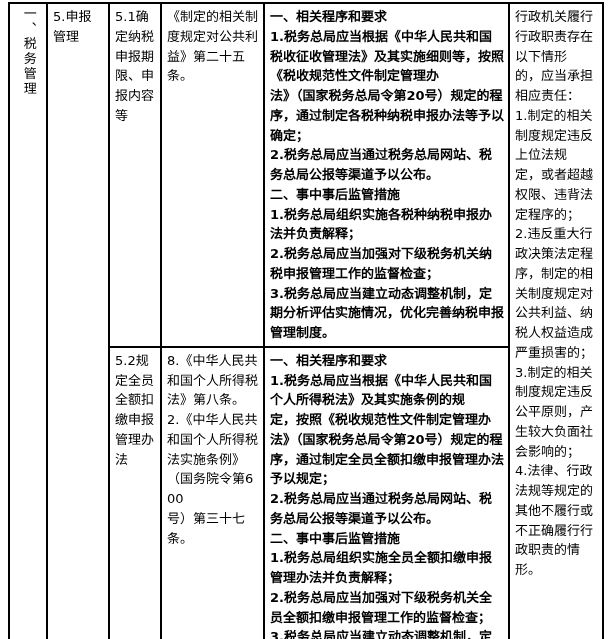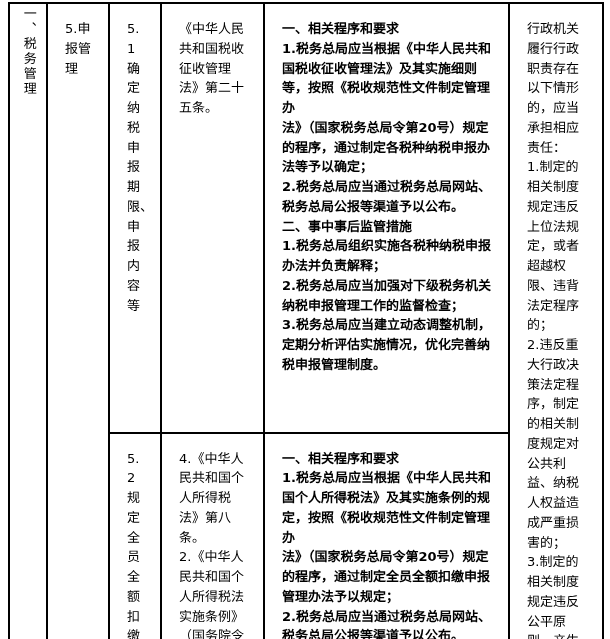--- a/index.html
+++ b/index.html
@@ -94,21 +94,21 @@
     padding-top: 2px;
     font-weight: bold;
   }
 
   .liability-cell {
     vertical-align: middle;
     line-height: 1.6;
   }
 
   .block {
-    margin: 12px;
+    margin: 0;
     padding: 0;
     white-space: pre-wrap;
   }
 </style>
 </head>
 <body>
 
 <div class="sheet">
 
   <table class="grid">
@@ -123,21 +123,21 @@
     <tbody>
       <tr>
         <td class="vertical-cell" rowspan="2"><span class="vertical-text">一、税务管理</span></td>
         <td class="matter-cell" rowspan="2">
             <div class="block">5.申报管理</div>
           </td>
         <td class="item-cell">
             <div class="block">5.1确定纳税申报期限、申报内容等</div>
           </td>
         <td class="basis-cell">
-            <div class="block">《中华人民共和国税收征收管理法》第二十五条。</div>
+            <div class="block">《制定的相关制度规定对公共利益》第二十五条。</div>
           </td>
         <td class="procedure-cell">
             <div class="block">一、相关程序和要求
 1.税务总局应当根据《中华人民共和国税收征收管理法》及其实施细则等，按照《税收规范性文件制定管理办
 法》（国家税务总局令第20号）规定的程序，通过制定各税种纳税申报办法等予以确定；
 2.税务总局应当通过税务总局网站、税务总局公报等渠道予以公布。
 二、事中事后监管措施
 1.税务总局组织实施各税种纳税申报办法并负责解释；
 2.税务总局应当加强对下级税务机关纳税申报管理工作的监督检查；
 3.税务总局应当建立动态调整机制，定期分析评估实施情况，优化完善纳税申报管理制度。</div>
@@ -150,21 +150,21 @@
 2.违反重大行政决策法定程序，制定的相关制度规定对公共利益、纳税人权益造成严重损害的；
 3.制定的相关制度规定违反公平原则，产生较大负面社会影响的；
 4.法律、行政法规等规定的其他不履行或不正确履行行政职责的情形。</div>
           </td>
       </tr>
       <tr>
         <td class="item-cell">
             <div class="block">5.2规定全员全额扣缴申报管理办法</div>
           </td>
         <td class="basis-cell">
-            <div class="block">4.《中华人民共和国个人所得税法》第八条。
+            <div class="block">8.《中华人民共和国个人所得税法》第八条。
 2.《中华人民共和国个人所得税法实施条例》（国务院令第600
 号）第三十七条。</div>
           </td>
         <td class="procedure-cell">
             <div class="block">一、相关程序和要求
 1.税务总局应当根据《中华人民共和国个人所得税法》及其实施条例的规
 定，按照《税收规范性文件制定管理办
 法》（国家税务总局令第20号）规定的程序，通过制定全员全额扣缴申报管理办法予以规定；
 2.税务总局应当通过税务总局网站、税务总局公报等渠道予以公布。
 二、事中事后监管措施

